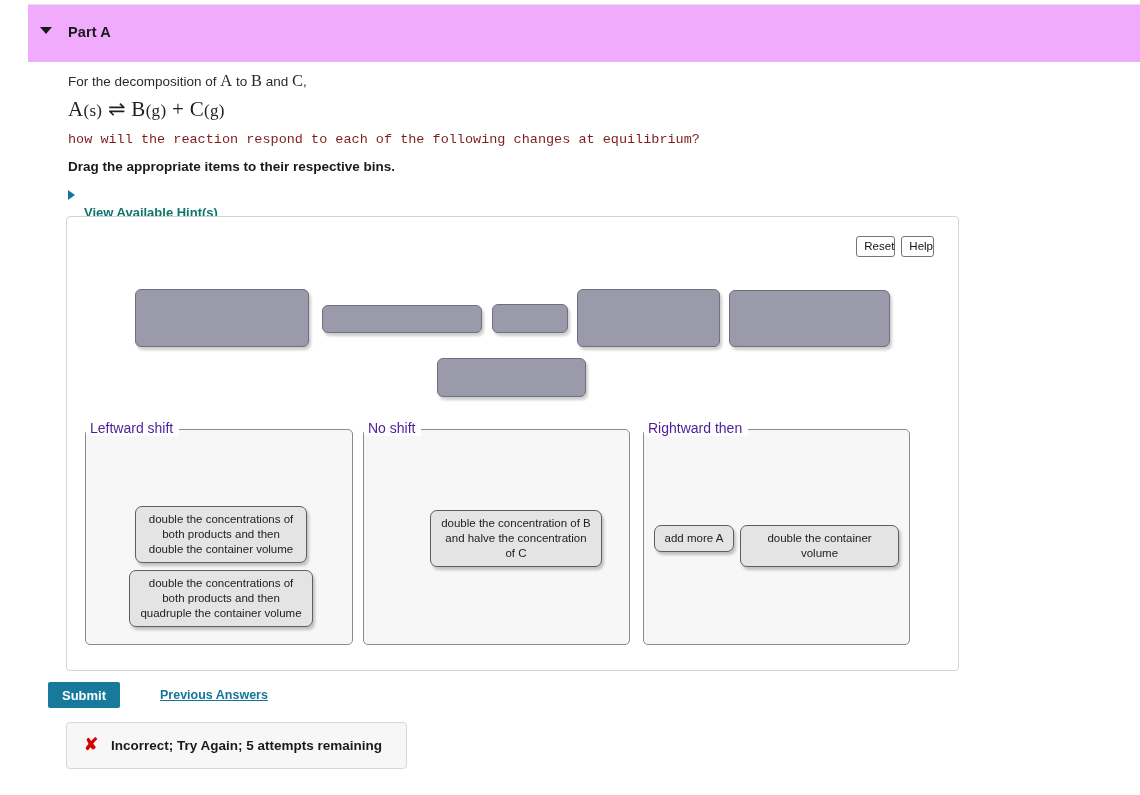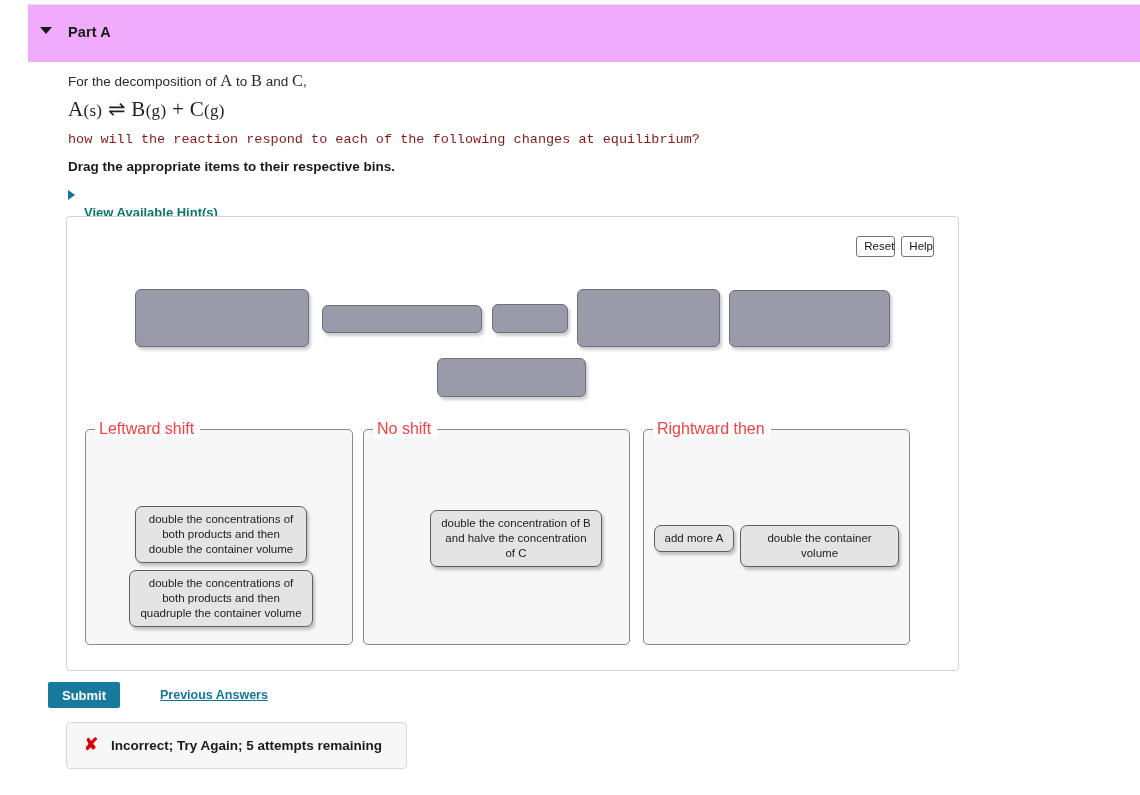--- a/index.html
+++ b/index.html
@@ -160,25 +160,25 @@
     border-radius: 5px;
     background: #f7f7f7;
     box-sizing: border-box;
   }
   .bin-1 { left: 85px;  width: 268px; }
   .bin-2 { left: 363px; width: 267px; }
   .bin-3 { left: 643px; width: 267px; }
   .bin-label {
     position: absolute;
     top: -10px;
-    left: 9px;
+    left: 0;
     background: #ffffff;
     padding: 0 6px 0 4px;
-    font-size: 16px;
-    color: #ef4444;
+    font-size: 14px;
+    color: #4c1d95;
     white-space: nowrap;
   }
   .bin-items {
     position: absolute;
     left: 0;
     top: 0;
     width: 100%;
     height: 100%;
   }
 

